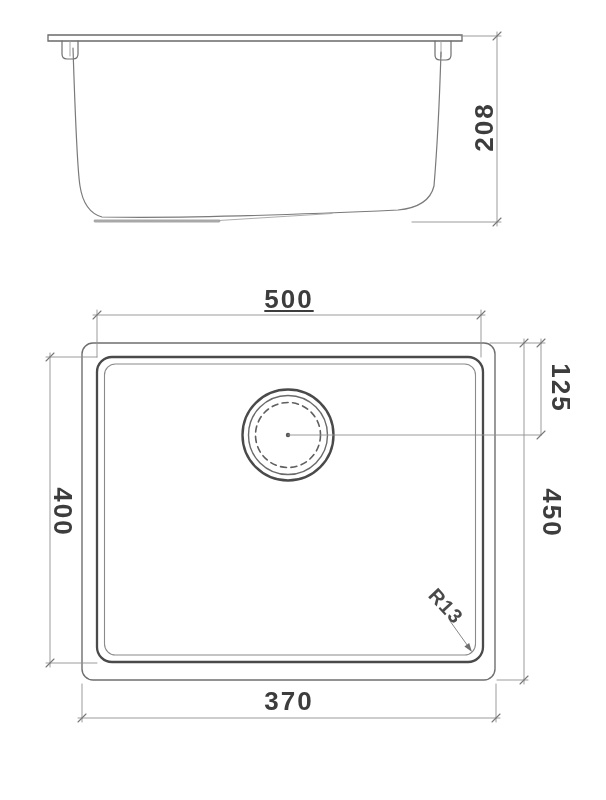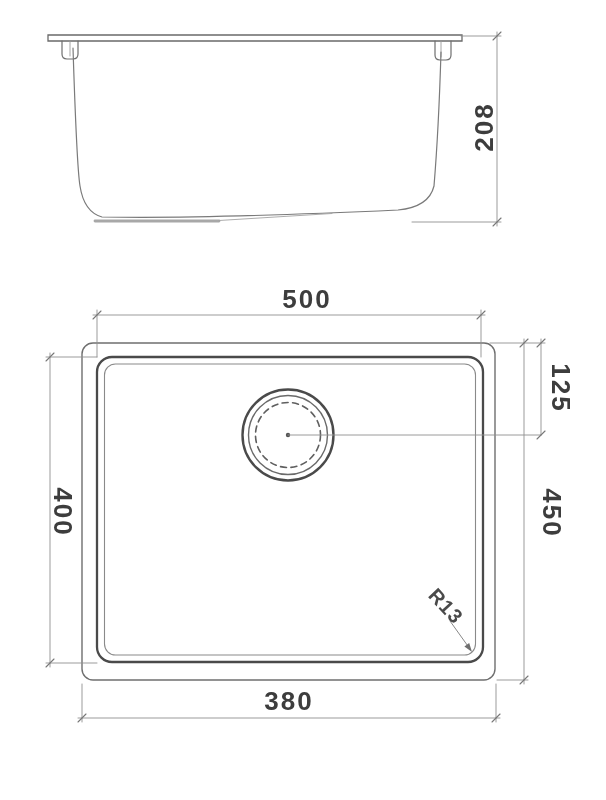--- a/index.html
+++ b/index.html
@@ -103,25 +103,25 @@
 
       <g>
         <path d="M450,621 L470,649" stroke="#888888" stroke-width="1"></path>
         <polygon points="472,652 464.4,646.4 469.2,643" fill="#6f6f6f" stroke="none"></polygon>
       </g>
     </g>
   </svg>
 
   <div class="dim-label rot-ccw" style="left:484px;top:127px;">208</div>
 
-  <div class="dim-label" style="left:307px;top:299px;">500</div>
+  <div class="dim-label" style="left:289px;top:299px;text-decoration:underline;">500</div>
 
   <div class="dim-label rot-cw" style="left:561px;top:388px;">125</div>
 
   <div class="dim-label rot-cw" style="left:63px;top:512px;">400</div>
 
   <div class="dim-label rot-cw" style="left:552px;top:513px;">450</div>
 
   <div class="dim-label rot-45" style="left:446px;top:606px;">R13</div>
 
-  <div class="dim-label" style="left:289px;top:701px;">380</div>
+  <div class="dim-label" style="left:289px;top:701px;">370</div>
 
 </div>
 
 </body></html>

